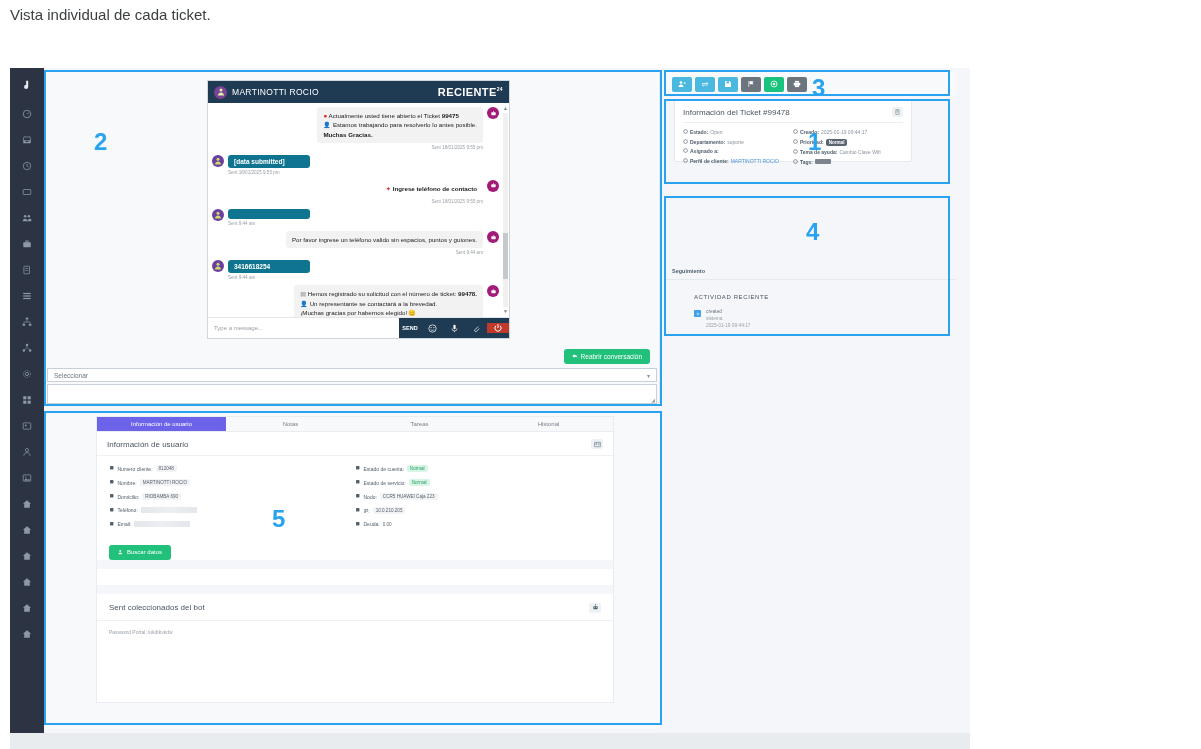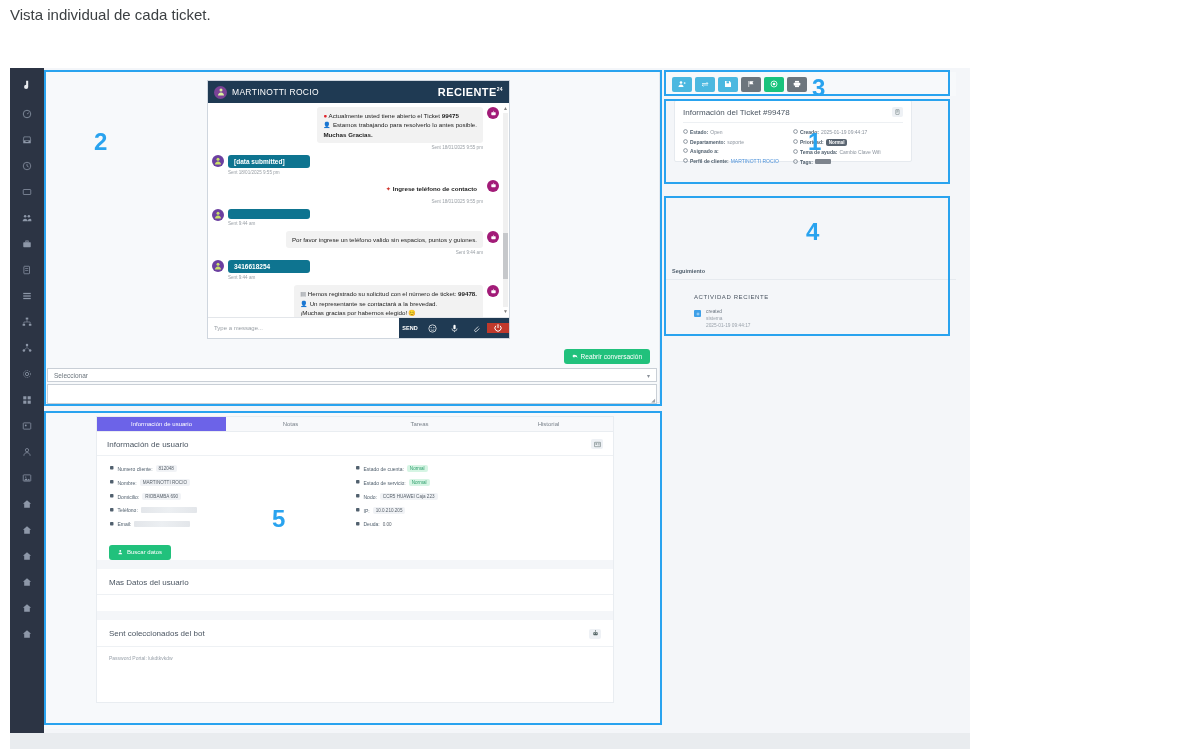--- a/index.html
+++ b/index.html
@@ -731,23 +731,20 @@
         <span>
           <svg viewBox="0 0 16 16">
               <circle cx="6" cy="5" r="2.6"></circle>
               <path d="M1 14c0-2.8 2.2-5 5-5s5 2.2 5 5z"></path>
             </svg>
         </span>
         <span>Buscar datos</span>
       </div>
 
       <div class="sec-gap"></div>
-      <div class="sec-title">
-        <span>Mas Datos del usuario</span>
-      </div>
       <div style="height:16px"></div>
       <div class="sec-gap"></div>
 
       <div class="sec-title">
         <span>Sent coleccionados del bot</span>
         <span class="bot">
           <svg viewBox="0 0 16 16">
               <rect x="3" y="5" width="10" height="7" rx="1.5"></rect>
               <rect x="7.4" y="1.5" width="1.2" height="3"></rect>
               <circle cx="8" cy="1.3" r="1.1"></circle>

